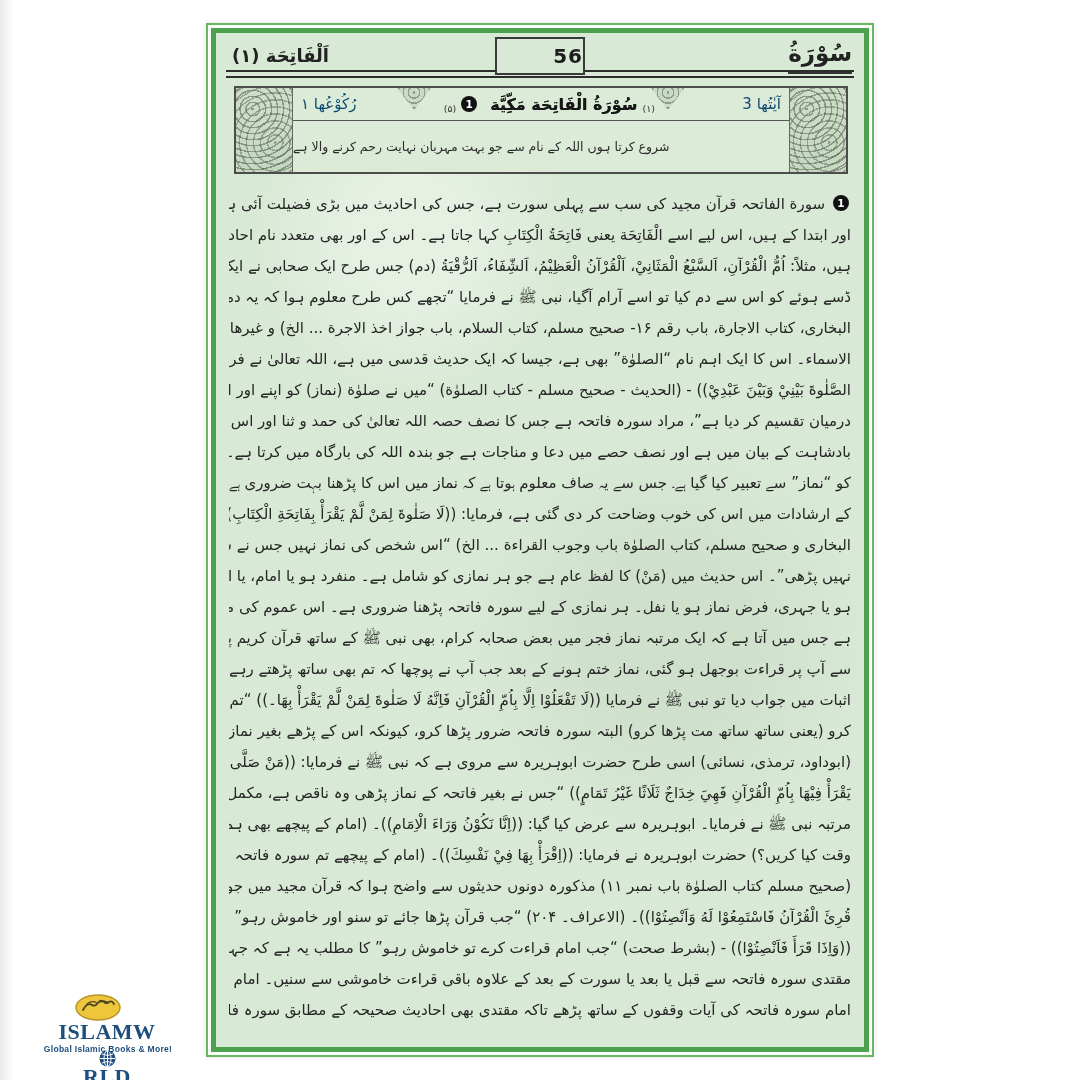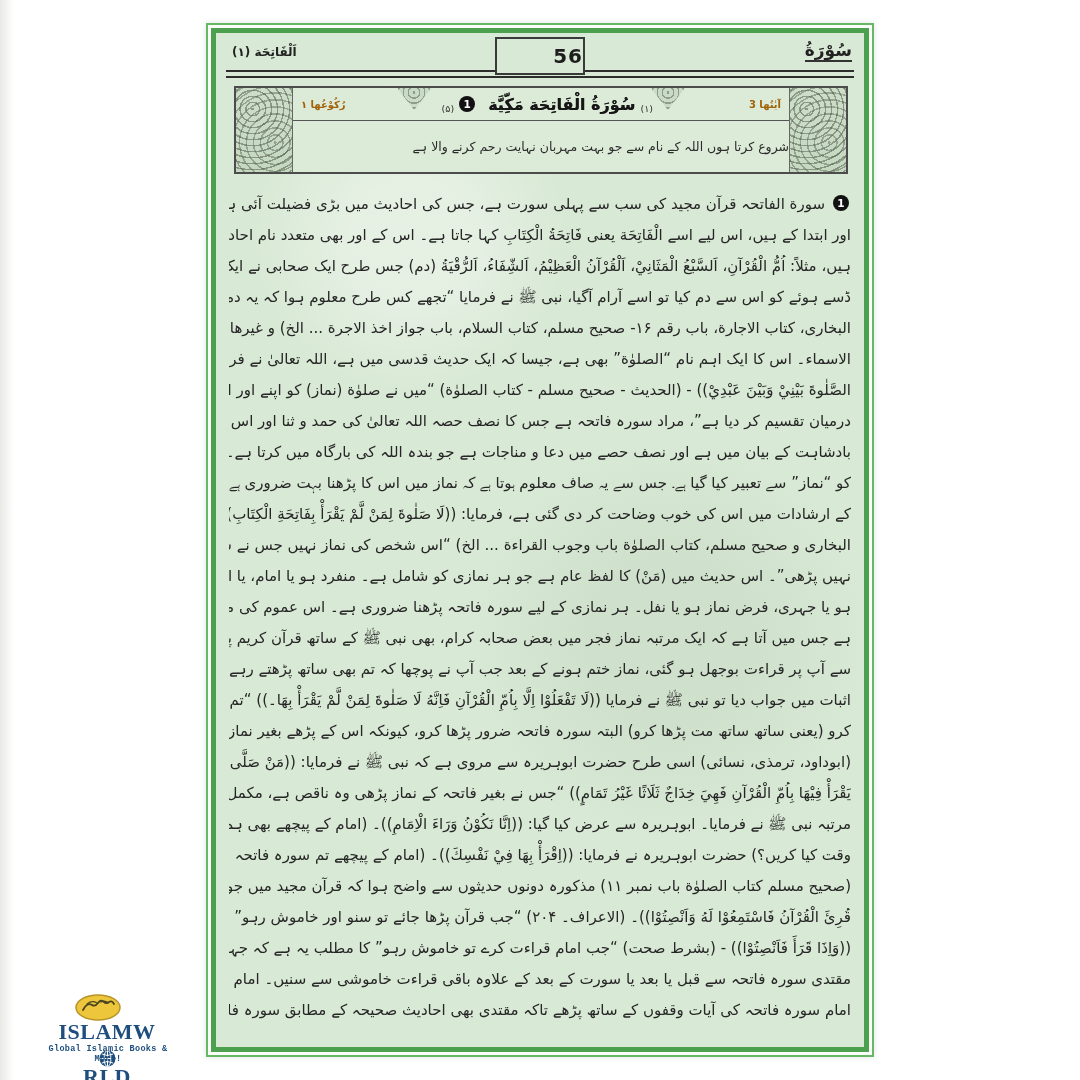--- a/index.html
+++ b/index.html
@@ -14,23 +14,23 @@
     border:2px solid #66b766;background:#fbfdf9;padding:3px;box-sizing:border-box;
     box-shadow:0 0 6px rgba(0,0,0,.12);
   }
   .page-inner{
     width:100%;height:100%;box-sizing:border-box;
     border:5px solid #4da04d;background:#d8e9d5;position:relative;overflow:hidden;
     background-image:radial-gradient(circle at 30% 20%,rgba(255,255,255,.35) 0 60px,transparent 160px),
                      radial-gradient(circle at 70% 60%,rgba(180,200,175,.25) 0 80px,transparent 200px);
   }
   
-  .rh-right{position:absolute;top:7px;right:12px;font-size:17px;font-weight:bold;color:#222;
-    border-bottom:2px solid #333;padding-bottom:0;direction:rtl;}
-  .rh-left{position:absolute;top:12px;left:16px;font-size:12px;font-weight:bold;color:#222;direction:rtl;}
+  .rh-right{position:absolute;top:7px;right:12px;font-size:23px;font-weight:bold;color:#222;
+    border-bottom:2px solid #333;padding-bottom:6px;direction:rtl;}
+  .rh-left{position:absolute;top:12px;left:16px;font-size:18px;font-weight:bold;color:#222;direction:rtl;}
   .double-rule{position:absolute;left:10px;right:10px;top:37px;height:4px;
     border-top:2px solid #2d2d2d;border-bottom:2px solid #2d2d2d;}
   .pagenum-box{
     position:absolute;left:50%;transform:translateX(-50%);top:4px;width:86px;height:34px;
     border:2px solid #3a3a3a;background:#d8e9d5;z-index:2;
     display:flex;align-items:center;justify-content:flex-end;
     font-size:20px;font-weight:bold;color:#1d1d1d;letter-spacing:1px;
   }
   
   .surah-box{
@@ -44,48 +44,48 @@
       repeating-radial-gradient(circle at 70% 65%,rgba(85,95,80,.45) 0 1.5px,transparent 1.5px 7px),
       linear-gradient(#cddec8,#c5d8c0);
   }
   .orn-left{border-left:1px solid #666;}
   .orn-right{border-right:1px solid #666;}
   .surah-mid{flex:1;display:flex;flex-direction:column;min-width:0;}
   .srow1{height:32px;border-bottom:1px solid #555;direction:rtl;display:flex;align-items:center;
     justify-content:space-between;padding:0 8px;position:relative;}
   .srow2{height:28px;border-bottom:1px solid #555;display:flex;align-items:center;justify-content:center;
     font-size:19px;font-weight:bold;color:#1e1e1e;direction:rtl;}
-  .srow3{flex:1;display:flex;align-items:center;justify-content:flex-start;font-size:12.5px;color:#2c2c2c;direction:rtl;}
+  .srow3{flex:1;display:flex;align-items:center;justify-content:flex-end;font-size:12.5px;color:#2c2c2c;direction:rtl;}
   .pendant{position:absolute;top:0;width:34px;height:22px;
     clip-path:polygon(0 0,100% 0,50% 100%);
     background:repeating-radial-gradient(circle at 50% 20%,rgba(85,95,80,.5) 0 1.5px,transparent 1.5px 5px),#c9dbc4;}
   .pendant.p1{right:21%;}
   .pendant.p2{left:21%;}
-  .side-cal{font-size:10px;font-weight:bold;color:#a16207;z-index:1;}
+  .side-cal{font-size:15px;font-weight:normal;color:#0c4a6e;z-index:1;}
   .title-cluster{display:flex;align-items:center;gap:5px;z-index:1;direction:rtl;}
   .title-main{font-size:16px;font-weight:bold;color:#161616;text-shadow:0 0 .4px #333;margin-left:8px;}
   .title-note{font-size:9.5px;color:#333;align-self:flex-end;}
   .fn-badge{display:inline-flex;width:16px;height:16px;border-radius:50%;background:#111;color:#fff;
     font-size:10.5px;font-weight:bold;align-items:center;justify-content:center;flex:0 0 auto;}
   
   .commentary{position:absolute;left:13px;right:13px;top:156px;bottom:8px;direction:rtl;}
   .body-badge{position:absolute;right:2px;top:6px;z-index:2;}
   .lines .line{
     font-size:15px;line-height:31px;height:31px;color:#262626;
     text-align:justify;text-align-last:justify;white-space:nowrap;overflow:hidden;
   }
   .lines .line:first-child{padding-right:26px;}
   
   .logo{position:absolute;left:30px;top:994px;width:150px;height:70px;}
   .logo-seal{position:absolute;left:45px;top:0;width:46px;height:27px;}
   .logo-word{position:absolute;left:4px;top:25px;width:146px;display:flex;align-items:center;
     font-family:"Liberation Serif",serif;font-weight:bold;font-size:22px;letter-spacing:.5px;color:#1d4e7e;white-space:nowrap;flex-direction:column;}
   .logo-word .globe{display:inline-block;width:17px;height:17px;margin:2px 1px 0 1px;}
   .logo-tag{position:absolute;left:10px;top:50px;width:136px;text-align:center;
-    font-family:Liberation Mono, monospace;font-weight:bold;font-size:8.5px;color:#1d4e7e;letter-spacing:.3px;}
+    font-family:Liberation Sans, sans-serif;font-weight:bold;font-size:8.5px;color:#1d4e7e;letter-spacing:.3px;}
 </style>
 </head>
 <body>
 
 <div class="page-outer">
   <div class="page-inner">
 
     <span class="rh-right">سُوْرَةُ</span>
     <span class="rh-left">اَلْفَاتِحَة (۱)</span>
     <div class="pagenum-box">

